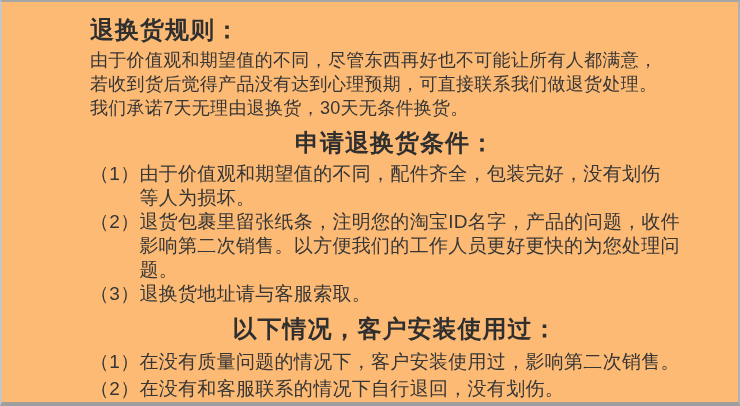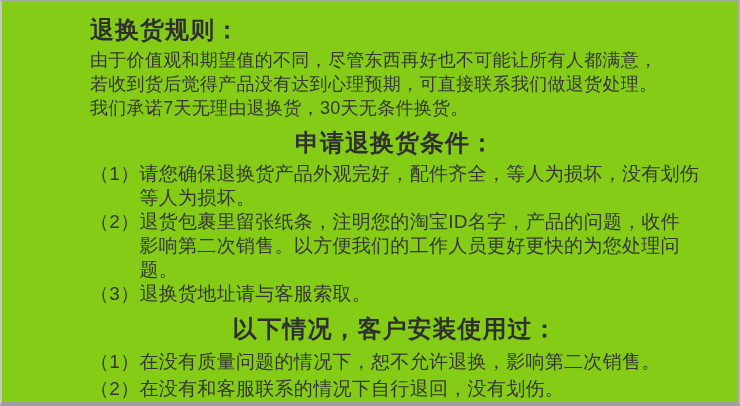--- a/index.html
+++ b/index.html
@@ -4,21 +4,21 @@
 <style>
   html, body {
     margin: 0;
     padding: 0;
     background: #ffffff;
   }
   .panel {
     box-sizing: border-box;
     width: 740px;
     height: 406px;
-    background: #84cc16;
+    background: #fdba74;
     border-top: 2px solid #a6a6a6;
     border-left: 2px solid #c6c6c6;
     border-right: 2px solid #b0b0b0;
     border-bottom: 4px solid #9e9e9e;
     padding: 14px 38px 0 88px;
     color: #363636;
     font-family: "Liberation Sans", sans-serif;
     overflow: hidden;
   }
   .section-heading {
@@ -67,39 +67,39 @@
     <h1 class="section-heading">退换货规则：</h1>
     <p class="para">由于价值观和期望值的不同，尽管东西再好也不可能让所有人都满意，
 若收到货后觉得产品没有达到心理预期，可直接联系我们做退货处理。
 我们承诺7天无理由退换货，30天无条件换货。</p>
   </section>
 
   <section>
     <h2 class="section-heading heading-mid">申请退换货条件：</h2>
     <div class="item">
       <span class="num">（1）</span>
-      <span class="txt">请您确保退换货产品外观完好，配件齐全，等人为损坏，没有划伤
+      <span class="txt">由于价值观和期望值的不同，配件齐全，包装完好，没有划伤
 等人为损坏。</span>
     </div>
     <div class="item">
       <span class="num">（2）</span>
       <span class="txt">退货包裹里留张纸条，注明您的淘宝ID名字，产品的问题，收件
 影响第二次销售。以方便我们的工作人员更好更快的为您处理问题。</span>
     </div>
     <div class="item">
       <span class="num">（3）</span>
       <span class="txt">退换货地址请与客服索取。</span>
     </div>
   </section>
 
   <section class="section-last">
     <h2 class="section-heading heading-mid">以下情况，客户安装使用过：</h2>
     <div class="item">
       <span class="num">（1）</span>
-      <span class="txt">在没有质量问题的情况下，恕不允许退换，影响第二次销售。</span>
+      <span class="txt">在没有质量问题的情况下，客户安装使用过，影响第二次销售。</span>
     </div>
     <div class="item">
       <span class="num">（2）</span>
       <span class="txt">在没有和客服联系的情况下自行退回，没有划伤。</span>
     </div>
     <div class="item">
       <span class="num">（3）</span>
     </div>
   </section>
 

